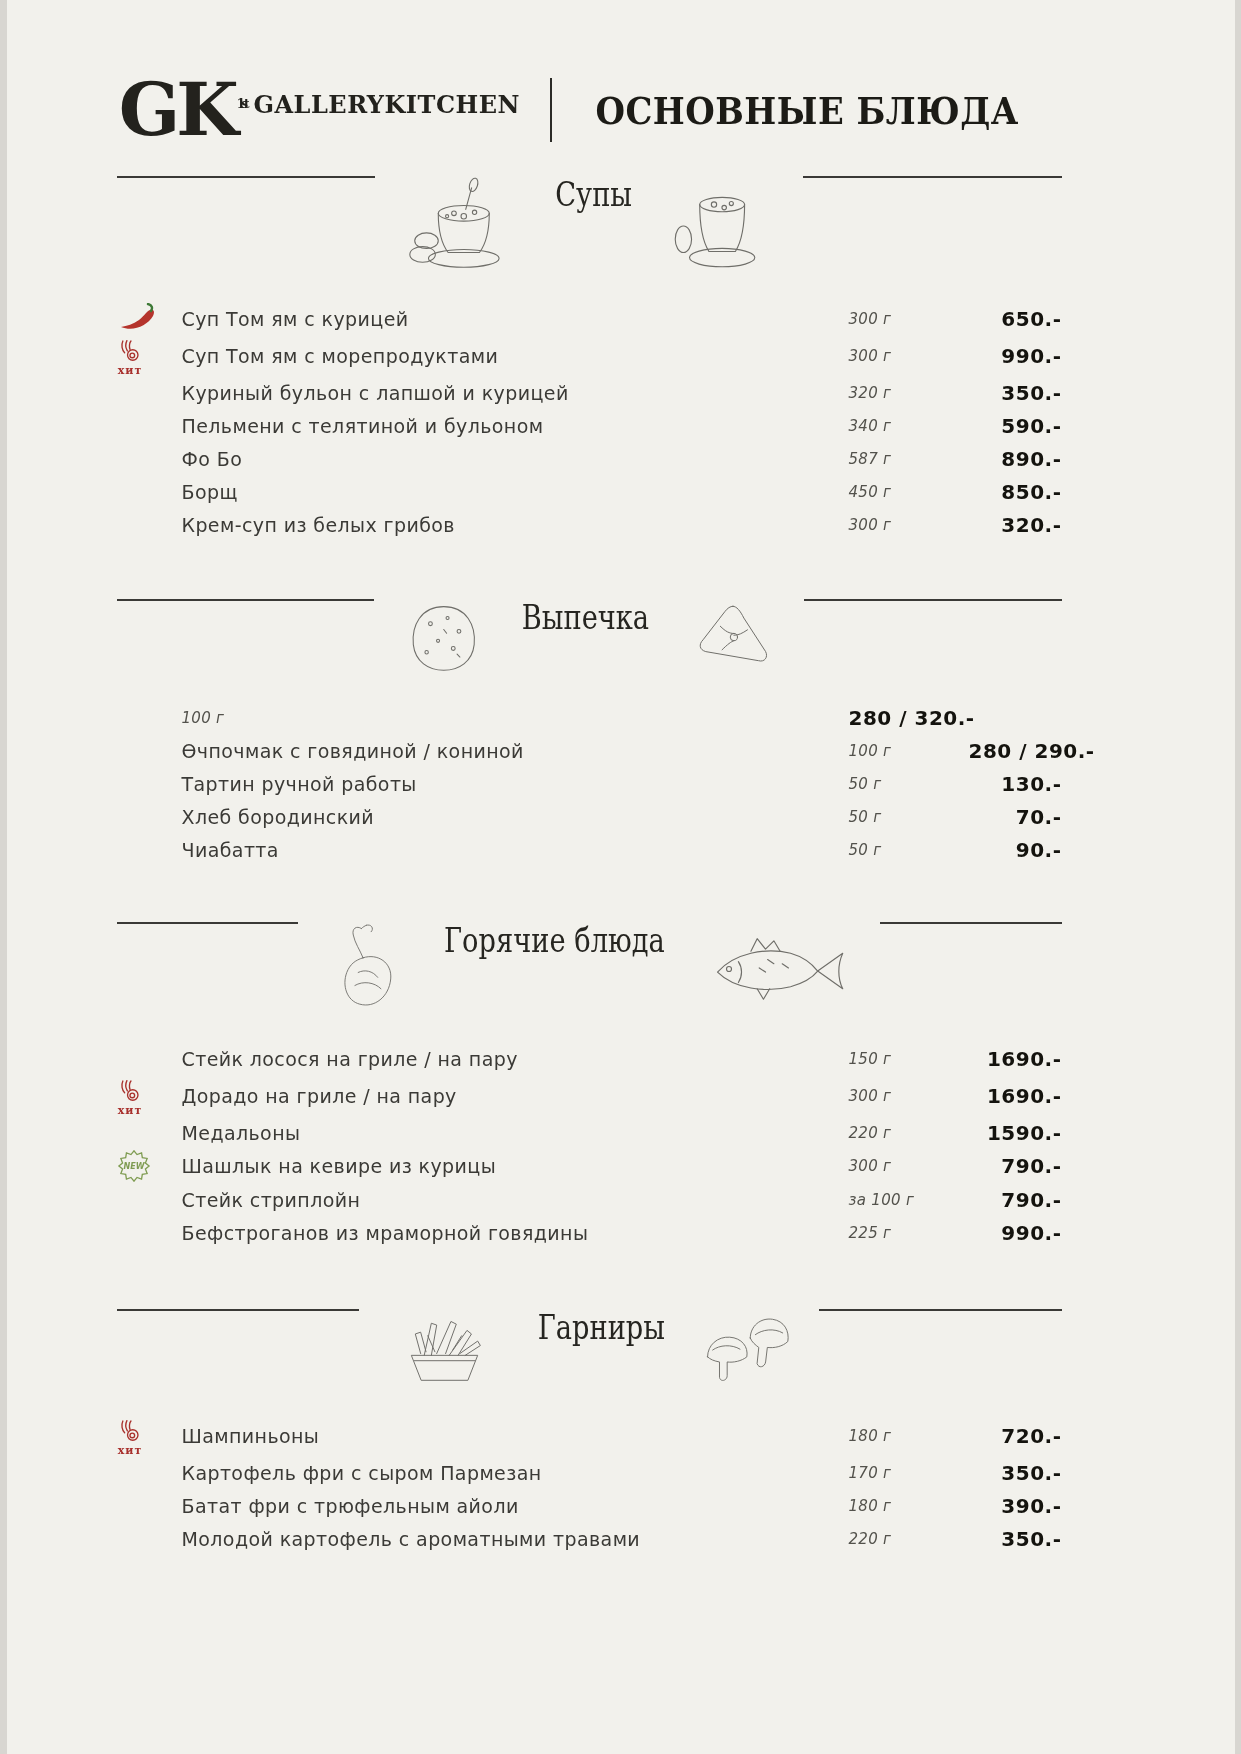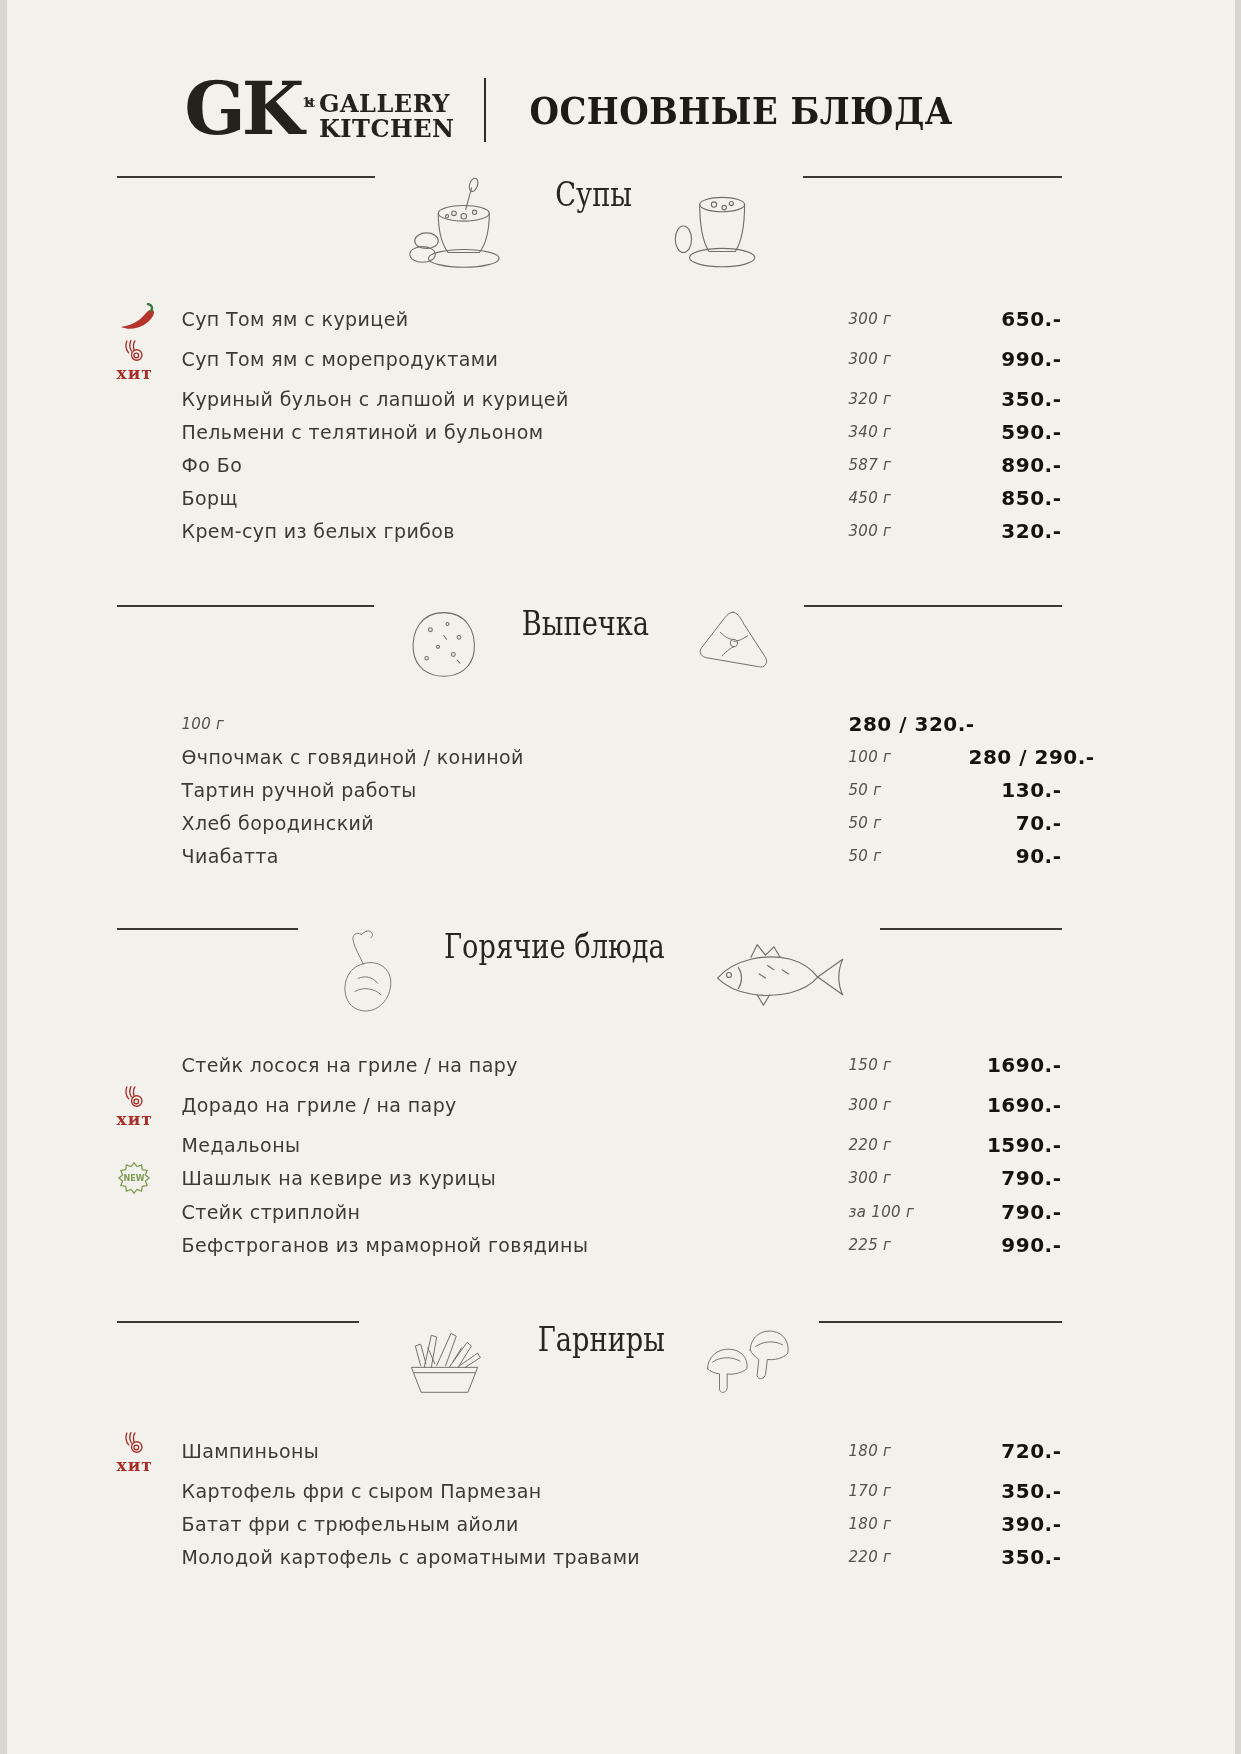--- a/index.html
+++ b/index.html
@@ -25,21 +25,21 @@
     font-family:"DejaVu Serif","Liberation Serif",serif;
     font-size:72px;line-height:.85;font-weight:600;
     letter-spacing:-4px;color:#23221d;
   }
   .gk-sup{
     font-family:"DejaVu Serif","Liberation Serif",serif;
     font-size:12px;font-weight:700;color:#23221d;
     position:relative;top:-2px;left:2px;
   }
   .logo-words{
-    display:flex;flex-direction:column;justify-content:center;
+    display:flex;flex-direction:row;justify-content:center;
     font-family:"DejaVu Serif","Liberation Serif",serif;
     font-weight:700;font-size:24px;line-height:1.04;
     letter-spacing:.5px;color:#23221d;margin-top:14px;
   }
   .header-vline{width:2px;height:64px;background:#2c2b27;}
   .menu-title{
     margin:0;
     font-family:"DejaVu Serif","Liberation Serif",serif;
     font-weight:800;font-size:36px;letter-spacing:.5px;
     color:#1c1b16;transform:scale(.94,1.06);
@@ -76,25 +76,25 @@
     font-style:italic;font-size:15px;color:#53524c;
     text-align:left;letter-spacing:.3px;white-space:nowrap;
   }
   .item-price{
     font-weight:700;font-size:20px;color:#14130e;
     text-align:right;letter-spacing:.5px;white-space:nowrap;
   }
   
   .badge-hit{display:flex;flex-direction:column;align-items:center;line-height:1;margin-top:2px;}
   .hit-label{
-    font-style:normal;font-weight:700;font-size:17px;letter-spacing:1px;
+    font-style:normal;font-weight:700;font-size:11px;letter-spacing:1px;
     color:#a8302c;margin-top:1px;
     font-family:"DejaVu Serif","Liberation Serif",serif;
   }
-  .badge-new{display:flex;align-items:center;}
+  .badge-new{display:flex;align-items:center;font-style:italic;}
   .badge-spicy{display:flex;align-items:center;}
   
   .sec-soups   .section-icon svg{height:102px;}
   .sec-bakery  .section-icon svg{height:78px;}
   .sec-hot     .section-icon svg{height:96px;}
   .sec-garnish .section-icon svg{height:82px;}
   .sec-bakery{margin-top:58px;}
   .sec-hot{margin-top:56px;}
   .sec-garnish{margin-top:60px;}
   .sec-soups ul.items{}

